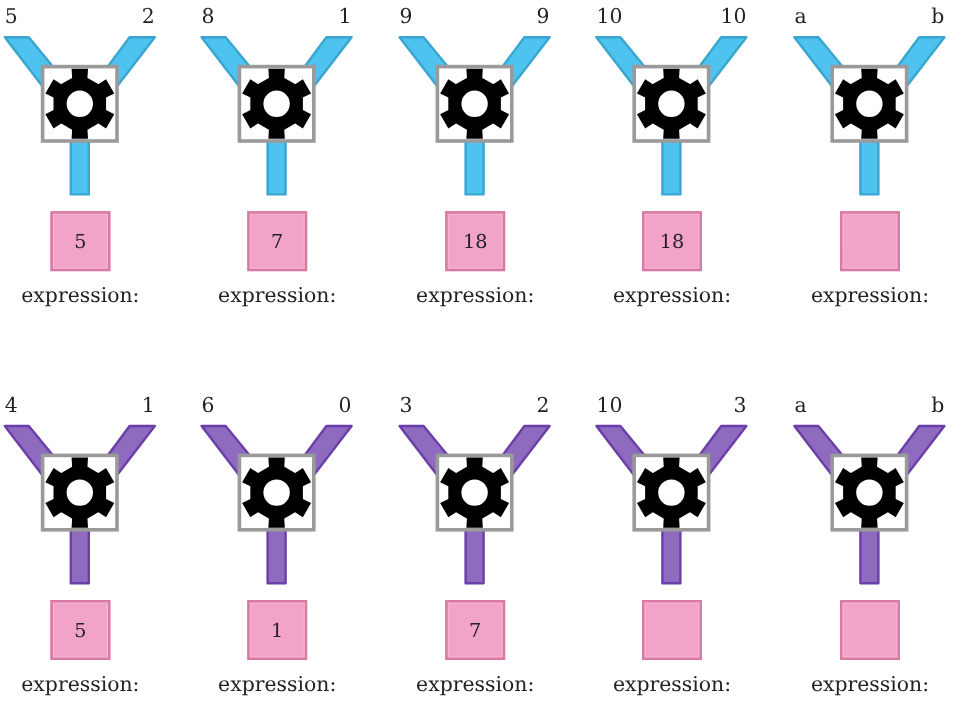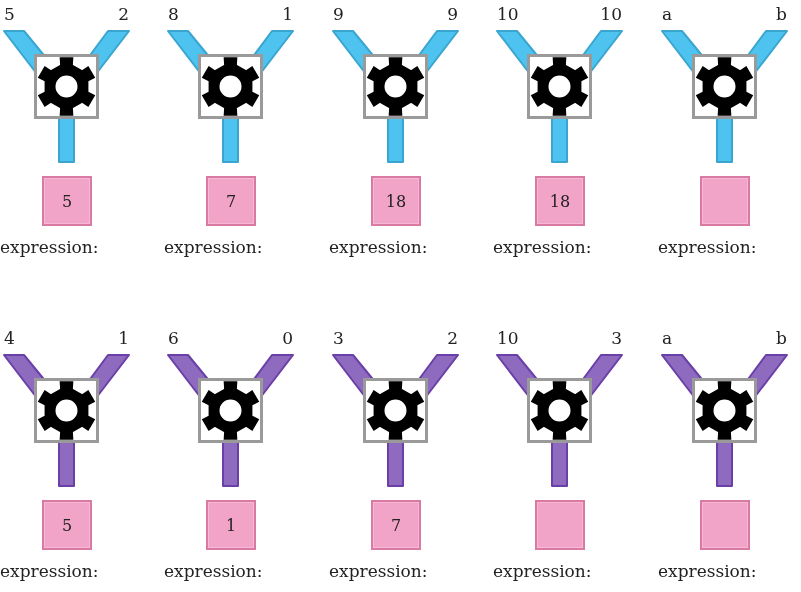--- a/index.html
+++ b/index.html
@@ -59,21 +59,21 @@
       align-items: center;
       justify-content: center;
       font-size: 16px;
       color: #222;
     }
     .expr-label {
       position: absolute;
       left: 0;
       width: 134px;
       top: 237px;
-      text-align: left;
+      text-align: center;
       font-size: 17px;
       white-space: nowrap;
     }
   </style>
 </head>
 <body>
 
 <div class="row row-1">
     <div class="block" style="left: 0px;">
     <svg class="machine" viewBox="0 0 150 170">

